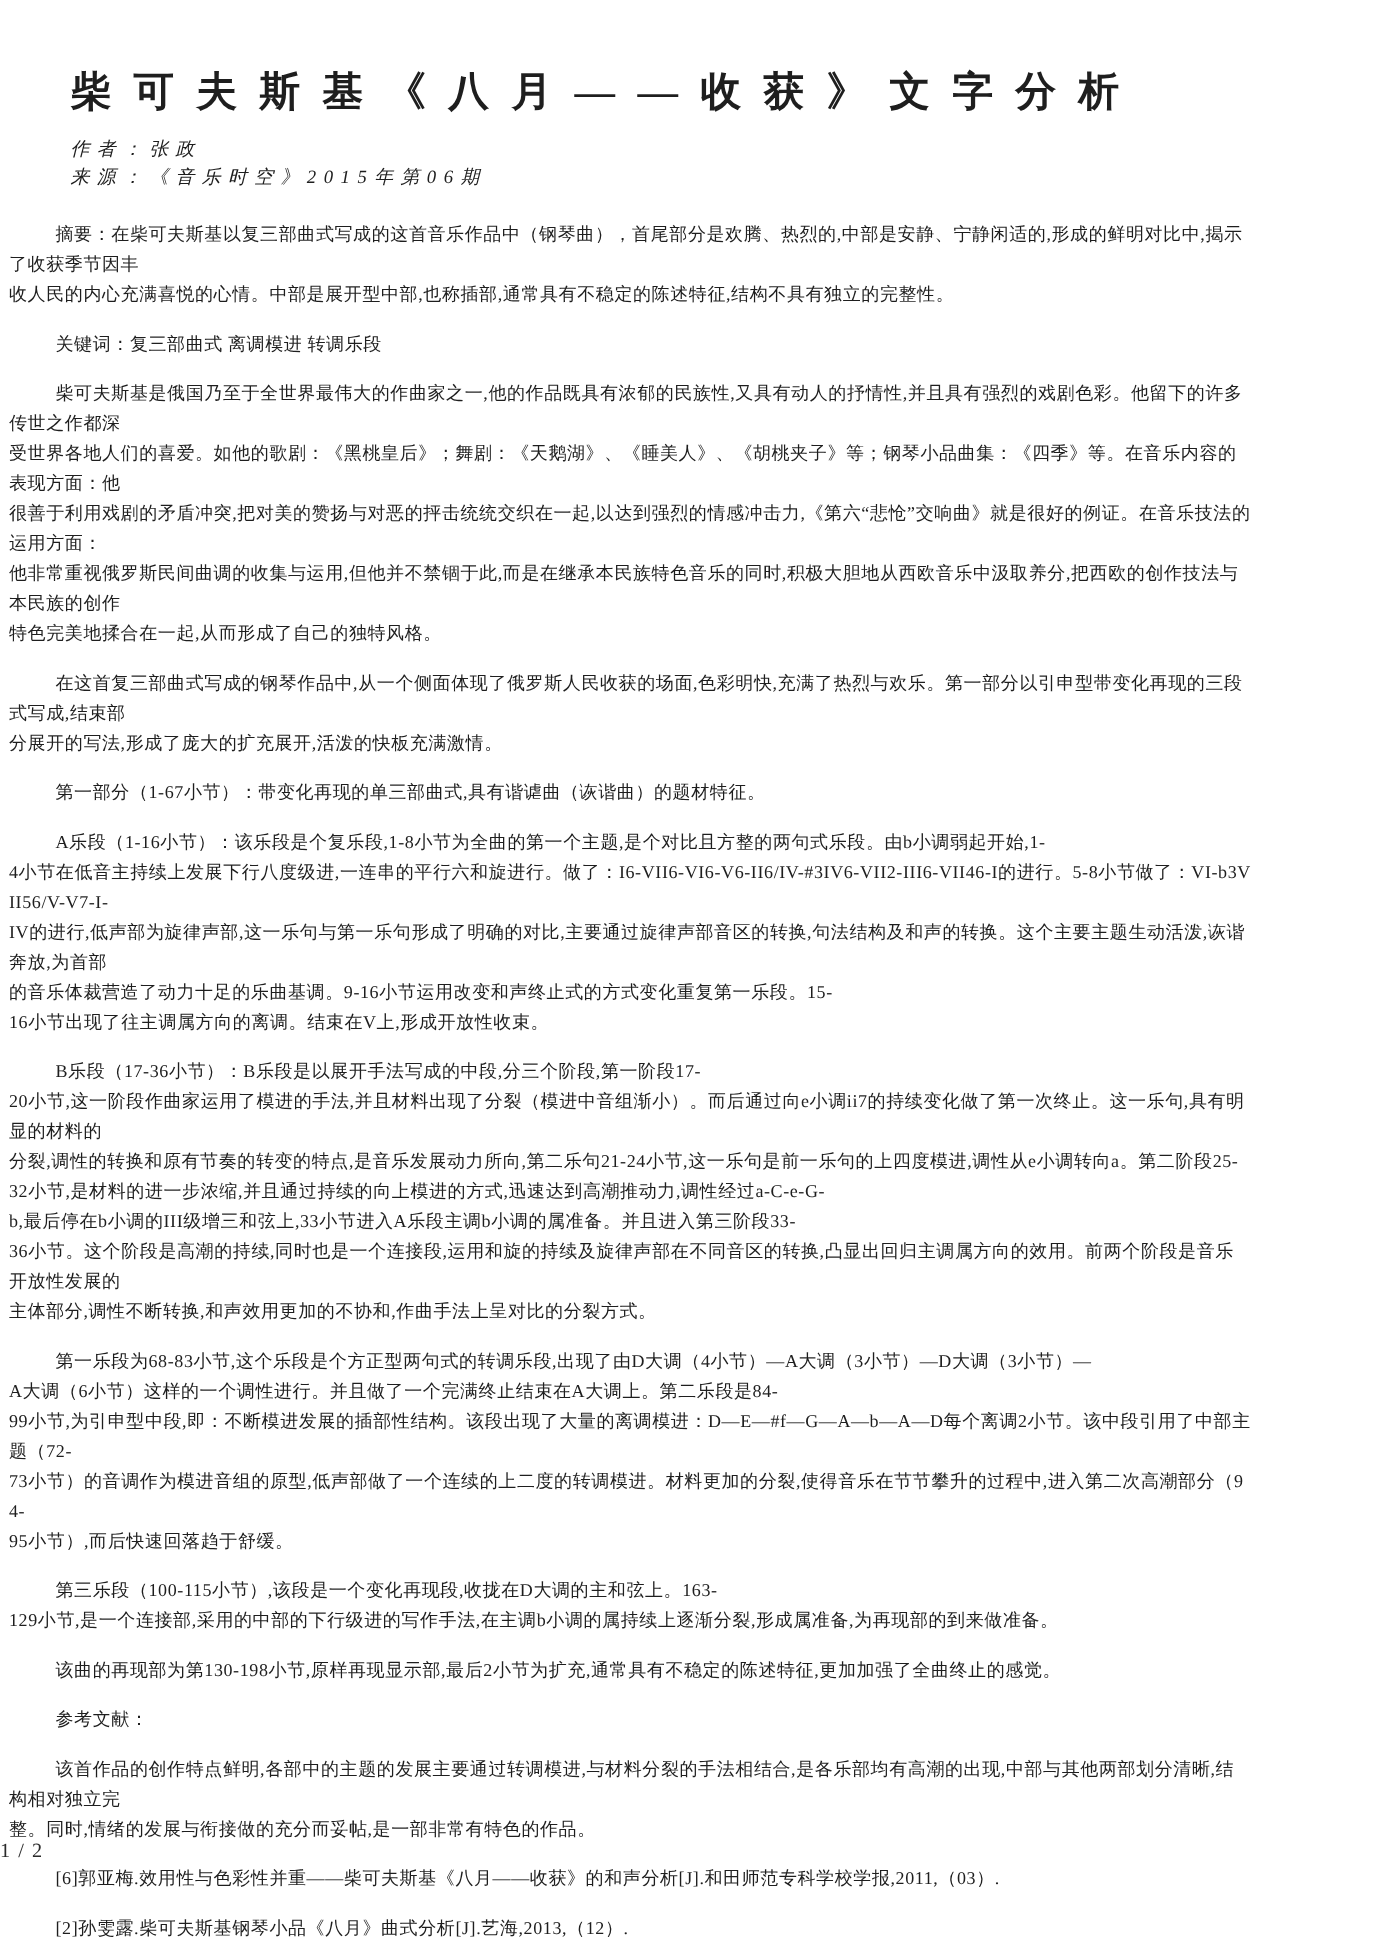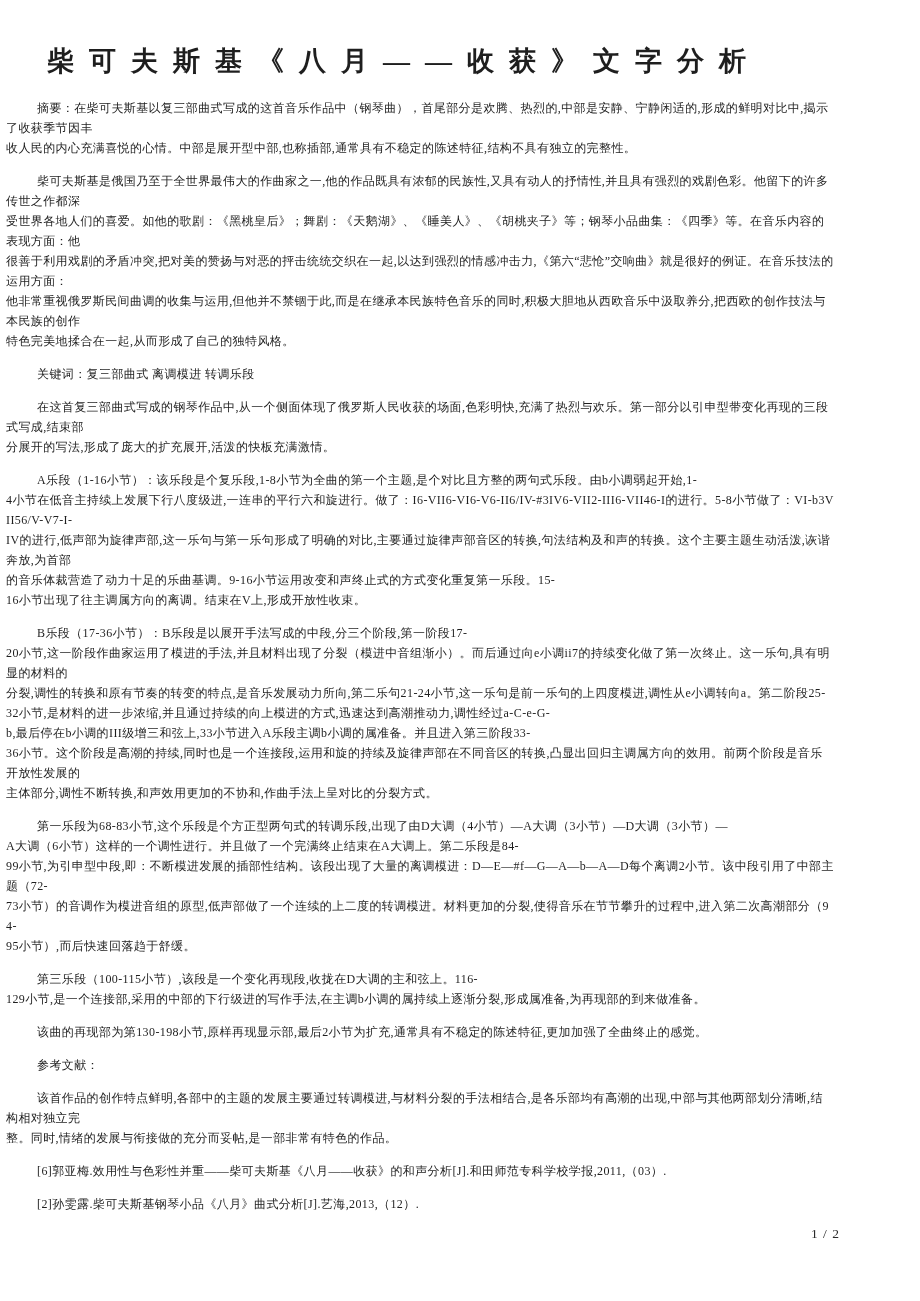--- a/index.html
+++ b/index.html
@@ -43,64 +43,67 @@
     white-space: pre-line;
     text-indent: 31px;
     letter-spacing: 0.4px;
     word-break: break-all;
   }
   .footer {
     position: absolute;
     left: 0;
     right: 0;
     top: 1226px;
-    text-align: right;
+    text-align: left;
     font-size: 13.5px;
     color: #2a2a2a;
     letter-spacing: 1px;
   }
 </style>
 </head>
 <body>
 
 <div class="page">
 
   <h1 class="doc-title">柴可夫斯基《八月——收获》文字分析</h1>
 
+  <div class="meta-line">作者：张政</div>
 
+  <div class="meta-line">来源：《音乐时空》2015年第06期</div>
 
   <div class="body-text">
     <p class="para">摘要：在柴可夫斯基以复三部曲式写成的这首音乐作品中（钢琴曲），首尾部分是欢腾、热烈的,中部是安静、宁静闲适的,形成的鲜明对比中,揭示了收获季节因丰
 收人民的内心充满喜悦的心情。中部是展开型中部,也称插部,通常具有不稳定的陈述特征,结构不具有独立的完整性。</p>
+    <p class="para">关键词：复三部曲式 离调模进 转调乐段</p>
     <p class="para">柴可夫斯基是俄国乃至于全世界最伟大的作曲家之一,他的作品既具有浓郁的民族性,又具有动人的抒情性,并且具有强烈的戏剧色彩。他留下的许多传世之作都深
 受世界各地人们的喜爱。如他的歌剧：《黑桃皇后》；舞剧：《天鹅湖》、《睡美人》、《胡桃夹子》等；钢琴小品曲集：《四季》等。在音乐内容的表现方面：他
 很善于利用戏剧的矛盾冲突,把对美的赞扬与对恶的抨击统统交织在一起,以达到强烈的情感冲击力,《第六“悲怆”交响曲》就是很好的例证。在音乐技法的运用方面：
 他非常重视俄罗斯民间曲调的收集与运用,但他并不禁锢于此,而是在继承本民族特色音乐的同时,积极大胆地从西欧音乐中汲取养分,把西欧的创作技法与本民族的创作
 特色完美地揉合在一起,从而形成了自己的独特风格。</p>
-    <p class="para">关键词：复三部曲式 离调模进 转调乐段</p>
     <p class="para">在这首复三部曲式写成的钢琴作品中,从一个侧面体现了俄罗斯人民收获的场面,色彩明快,充满了热烈与欢乐。第一部分以引申型带变化再现的三段式写成,结束部
 分展开的写法,形成了庞大的扩充展开,活泼的快板充满激情。</p>
+    <p class="para">第一部分（1-67小节）：带变化再现的单三部曲式,具有谐谑曲（诙谐曲）的题材特征。</p>
     <p class="para">A乐段（1-16小节）：该乐段是个复乐段,1-8小节为全曲的第一个主题,是个对比且方整的两句式乐段。由b小调弱起开始,1-
 4小节在低音主持续上发展下行八度级进,一连串的平行六和旋进行。做了：I6-VII6-VI6-V6-II6/IV-#3IV6-VII2-III6-VII46-I的进行。5-8小节做了：VI-b3VII56/V-V7-I-
 IV的进行,低声部为旋律声部,这一乐句与第一乐句形成了明确的对比,主要通过旋律声部音区的转换,句法结构及和声的转换。这个主要主题生动活泼,诙谐奔放,为首部
 的音乐体裁营造了动力十足的乐曲基调。9-16小节运用改变和声终止式的方式变化重复第一乐段。15-
 16小节出现了往主调属方向的离调。结束在V上,形成开放性收束。</p>
     <p class="para">B乐段（17-36小节）：B乐段是以展开手法写成的中段,分三个阶段,第一阶段17-
 20小节,这一阶段作曲家运用了模进的手法,并且材料出现了分裂（模进中音组渐小）。而后通过向e小调ii7的持续变化做了第一次终止。这一乐句,具有明显的材料的
 分裂,调性的转换和原有节奏的转变的特点,是音乐发展动力所向,第二乐句21-24小节,这一乐句是前一乐句的上四度模进,调性从e小调转向a。第二阶段25-
 32小节,是材料的进一步浓缩,并且通过持续的向上模进的方式,迅速达到高潮推动力,调性经过a-C-e-G-
 b,最后停在b小调的III级增三和弦上,33小节进入A乐段主调b小调的属准备。并且进入第三阶段33-
 36小节。这个阶段是高潮的持续,同时也是一个连接段,运用和旋的持续及旋律声部在不同音区的转换,凸显出回归主调属方向的效用。前两个阶段是音乐开放性发展的
 主体部分,调性不断转换,和声效用更加的不协和,作曲手法上呈对比的分裂方式。</p>
     <p class="para">第一乐段为68-83小节,这个乐段是个方正型两句式的转调乐段,出现了由D大调（4小节）—A大调（3小节）—D大调（3小节）—
 A大调（6小节）这样的一个调性进行。并且做了一个完满终止结束在A大调上。第二乐段是84-
 99小节,为引申型中段,即：不断模进发展的插部性结构。该段出现了大量的离调模进：D—E—#f—G—A—b—A—D每个离调2小节。该中段引用了中部主题（72-
 73小节）的音调作为模进音组的原型,低声部做了一个连续的上二度的转调模进。材料更加的分裂,使得音乐在节节攀升的过程中,进入第二次高潮部分（94-
 95小节）,而后快速回落趋于舒缓。</p>
-    <p class="para">第三乐段（100-115小节）,该段是一个变化再现段,收拢在D大调的主和弦上。116-
+    <p class="para">第三乐段（100-115小节）,该段是一个变化再现段,收拢在D大调的主和弦上。163-
 129小节,是一个连接部,采用的中部的下行级进的写作手法,在主调b小调的属持续上逐渐分裂,形成属准备,为再现部的到来做准备。</p>
     <p class="para">该曲的再现部为第130-198小节,原样再现显示部,最后2小节为扩充,通常具有不稳定的陈述特征,更加加强了全曲终止的感觉。</p>
     <p class="para">参考文献：</p>
     <p class="para">该首作品的创作特点鲜明,各部中的主题的发展主要通过转调模进,与材料分裂的手法相结合,是各乐部均有高潮的出现,中部与其他两部划分清晰,结构相对独立完
 整。同时,情绪的发展与衔接做的充分而妥帖,是一部非常有特色的作品。</p>
     <p class="para">[6]郭亚梅.效用性与色彩性并重——柴可夫斯基《八月——收获》的和声分析[J].和田师范专科学校学报,2011,（03）.</p>
     <p class="para">[2]孙雯露.柴可夫斯基钢琴小品《八月》曲式分析[J].艺海,2013,（12）.</p>
   </div>
 
   <div class="footer">1 / 2</div>

